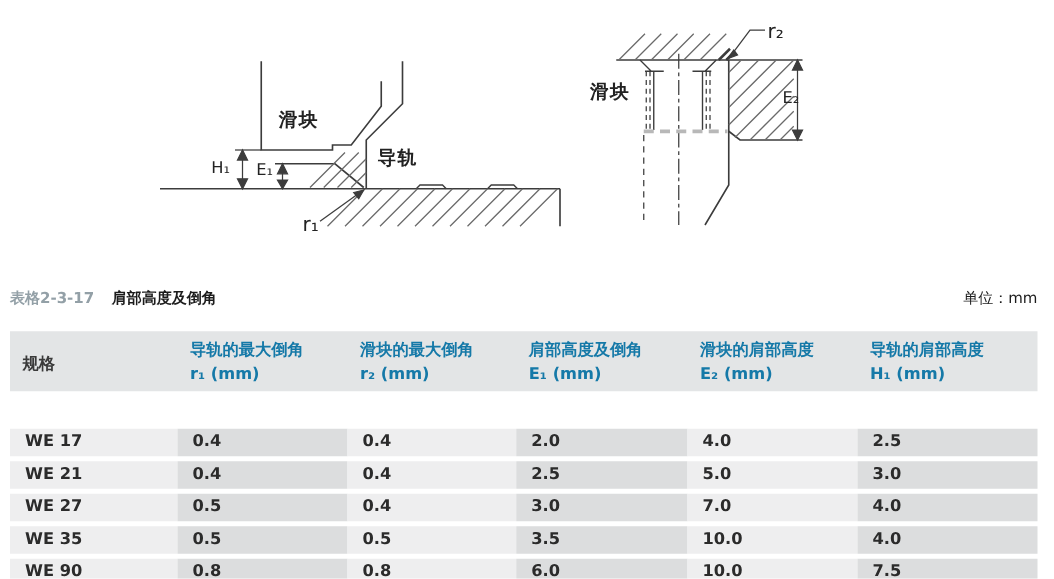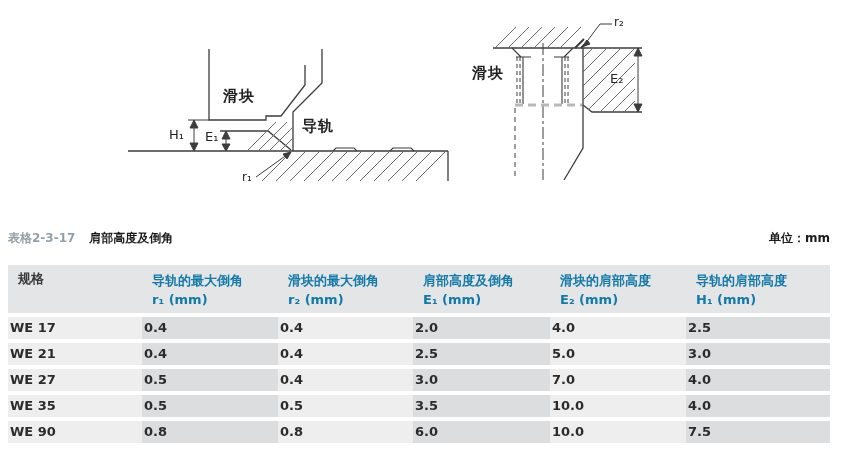--- a/index.html
+++ b/index.html
@@ -3,33 +3,33 @@
 <meta charset="utf-8">
 <style>
   html,body{margin:0;padding:0;background:#fff;}
   .page{position:relative;width:843px;height:463px;background:#fff;overflow:hidden;
         font-family:"DejaVu Sans","Liberation Sans",sans-serif;}
   .diagrams{position:absolute;left:0;top:0;width:843px;height:224px;}
   .diagrams svg{position:absolute;left:0;top:0;}
   .dlabel{position:absolute;color:#222;white-space:nowrap;}
   .lbl-cn{font-size:15px;font-weight:bold;letter-spacing:1px;font-family:Liberation Mono, monospace;}
   .lbl-dim{font-size:13px;}
-  .lbl-sm{font-size:12px;}
+  .lbl-sm{font-size:16px;}
   .caption-row{position:absolute;left:8px;top:230px;width:822px;display:flex;align-items:baseline;font-size:12px;}
   .tbl-number{color:#93a0a7;font-weight:bold;}
   .tbl-title{color:#1c1c1c;font-weight:bold;margin-left:14px;}
-  .tbl-unit{margin-left:auto;color:#1c1c1c;font-weight:bold;}
+  .tbl-unit{margin-left:auto;color:#1c1c1c;font-weight:normal;}
   .spec-table{position:absolute;left:8px;top:265px;width:822px;}
   .thead,.trow{display:grid;grid-template-columns:134px 136px 135px 137px 136px 144px;}
   .thead{height:48px;background:#e3e5e6;}
   .hcell{padding:6px 0 0 10px;color:#1579a8;font-weight:bold;font-size:13px;line-height:19px;}
   .hcell .l2{display:block;}
-  .hcell-spec{color:#3a3a3a;padding-top:4px;}
+  .hcell-spec{color:#3a3a3a;padding-top:17px;}
   .trow{height:22px;margin-top:4px;}
-  .cell{font-size:13px;font-weight:bold;color:#2b2b2b;line-height:22px;padding-left:2px;}
+  .cell{font-size:13px;font-weight:bold;color:#2b2b2b;line-height:22px;padding-left:12px;margin-top:26px;}
   .c-light{background:#eeeeef;}
   .c-dark{background:#dcddde;}
 </style>
 </head>
 <body>
 
 <div class="page">
 
   <div class="diagrams">
     <svg width="843" height="224" viewBox="0 0 843 224">
@@ -96,21 +96,21 @@
       </g>
     </svg>
 
     <span class="dlabel lbl-cn" style="left:223px;top:87px">滑块</span>
     <span class="dlabel lbl-cn" style="left:302px;top:117px">导轨</span>
     <span class="dlabel lbl-dim" style="left:169px;top:127px">H₁</span>
     <span class="dlabel lbl-dim" style="left:205px;top:129px">E₁</span>
     <span class="dlabel lbl-sm" style="left:242px;top:170px">r₁</span>
     <span class="dlabel lbl-cn" style="left:472px;top:64px">滑块</span>
     <span class="dlabel lbl-sm" style="left:614px;top:15px">r₂</span>
-    <span class="dlabel lbl-dim" style="left:610px;top:71px">E₂</span>
+    <span class="dlabel lbl-dim" style="left:626px;top:71px">E₂</span>
   </div>
 
   <div class="caption-row">
     <span class="tbl-number">表格2-3-17</span>
     <span class="tbl-title">肩部高度及倒角</span>
     <span class="tbl-unit">单位：mm</span>
   </div>
 
   <div class="spec-table">
     <div class="thead">

